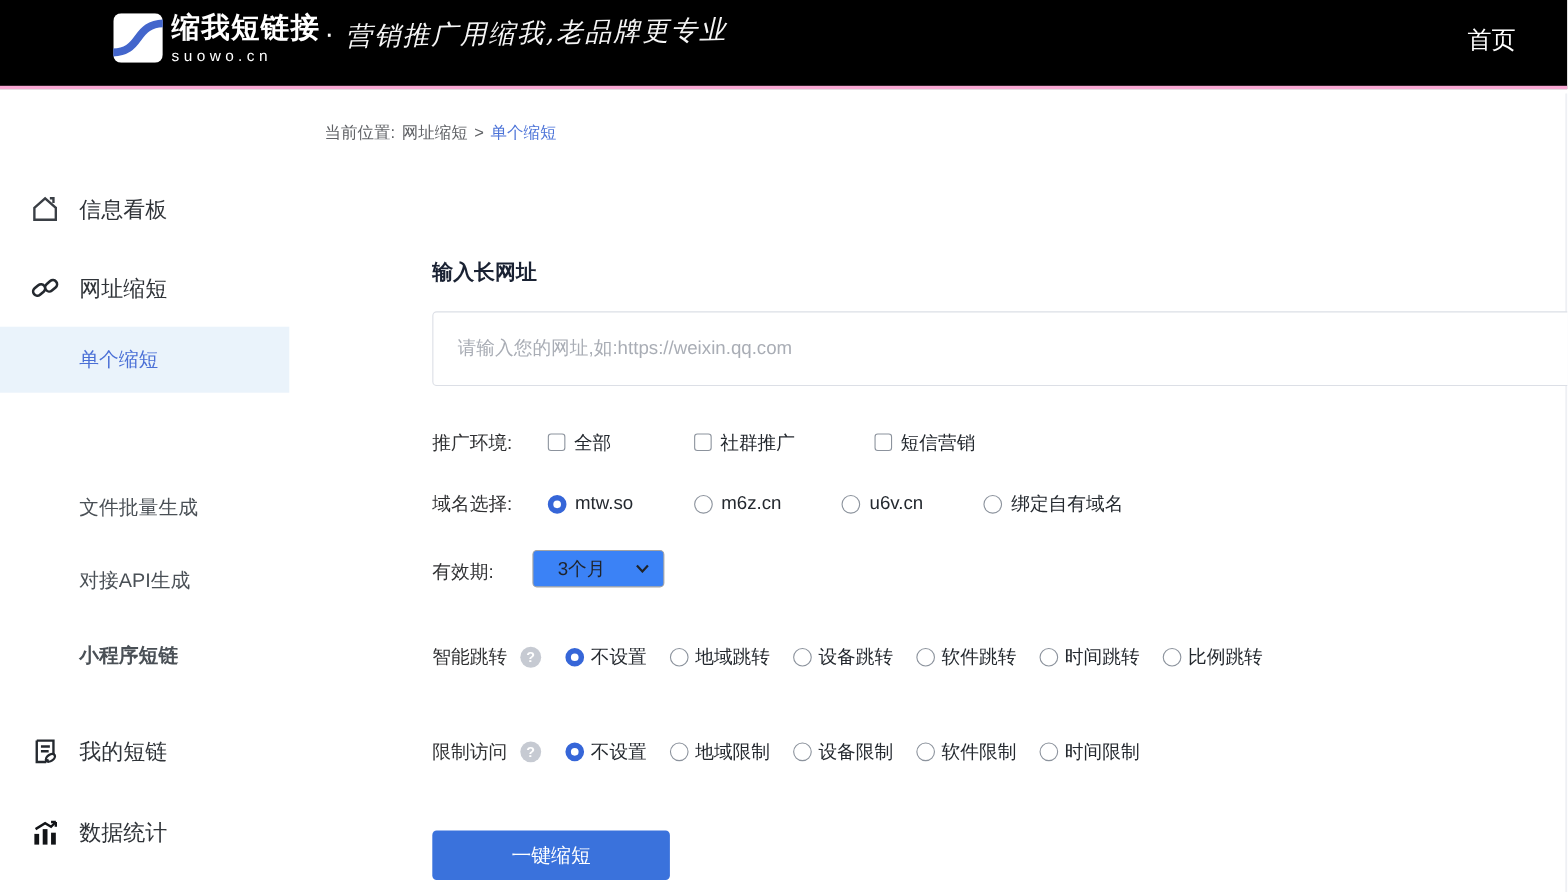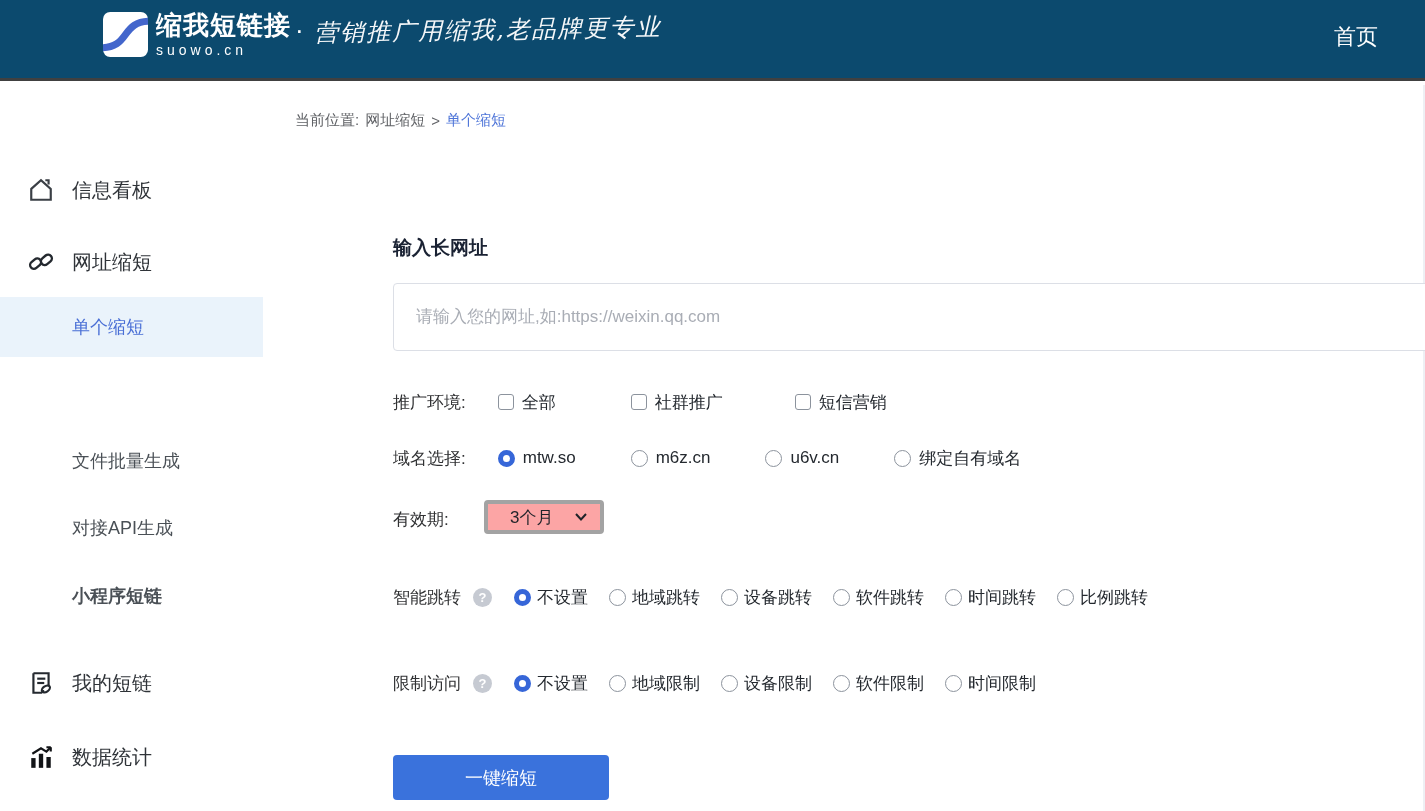--- a/index.html
+++ b/index.html
@@ -1,21 +1,21 @@
 <!DOCTYPE html>
 <html><head>
 <meta charset="utf-8">
 <style>
   * { margin:0; padding:0; box-sizing:border-box; }
   html,body { background:#fff; }
   body { font-family:"Liberation Sans","DejaVu Sans",sans-serif; }
   #page { position:relative; width:1425px; height:811px; overflow:hidden; background:#fff; }
 
   
-  .header { position:absolute; left:0; top:0; width:100%; height:81px; background:#0c4a6e; border-bottom:3px solid #404040; }
+  .header { position:absolute; left:0; top:0; width:100%; height:81px; background:#000000; border-bottom:3px solid #f9a8d4; }
   .logo-block { position:absolute; left:103px; top:12px; display:flex; align-items:center; cursor:pointer; }
   .logo-icon { width:45px; height:45px; margin-right:8px; }
   .logo-texts { display:flex; flex-direction:column; line-height:1; }
   .logo-title { color:#fff; font-size:26px; font-weight:bold; letter-spacing:1px; }
   .logo-domain { color:#fff; font-size:14px; letter-spacing:4px; margin-top:5px; text-transform:lowercase; }
   .tagline-wrap { position:absolute; left:295px; top:14px; display:flex; align-items:center; color:#fff; }
   .tagline-dot { font-size:26px; margin:0 10px 0 0; }
   .tagline { font-family:"DejaVu Serif","Liberation Serif",serif; font-style:italic; font-size:24px; letter-spacing:2px; transform:rotate(-1deg); opacity:.96; }
   .nav-home { position:absolute; right:47px; top:22px; color:#fff; font-size:22px; cursor:pointer; }
 
@@ -41,21 +41,21 @@
   .row-label { font-size:17px; color:#303133; white-space:nowrap; }
 
   .checkbox { width:16px; height:16px; border:1.5px solid #8c939d; border-radius:3px; background:#fff; display:inline-block; }
   .radio { width:17px; height:17px; border:1.5px solid #8c939d; border-radius:50%; background:#fff; display:inline-block; flex:none; }
   .radio.on { border:5.5px solid #3666d8; }
   .opt { display:flex; align-items:center; cursor:pointer; }
   .opt .opt-label { font-size:17px; color:#24292f; margin-left:8px; white-space:nowrap; }
 
   .help-icon { width:19px; height:19px; border-radius:50%; background:#c6cad2; color:#fff; font-size:13px; font-weight:bold; display:flex; align-items:center; justify-content:center; margin-left:12px; cursor:pointer; }
 
-  .select-box { position:absolute; left:484px; top:500px; width:120px; height:34px; border:4px solid #a3a3a3; border-radius:4px; display:flex; align-items:center; justify-content:space-between; padding:0 13px 0 22px; cursor:pointer; background:#fca5a5; }
+  .select-box { position:absolute; left:484px; top:500px; width:120px; height:34px; border:1px solid #a3a3a3; border-radius:4px; display:flex; align-items:center; justify-content:space-between; padding:0 13px 0 22px; cursor:pointer; background:#3b82f6; }
   .select-value { font-size:17px; color:#1f2329; }
   .select-caret { width:12px; height:8px; }
 
   .submit-btn { position:absolute; left:393px; top:755px; width:216px; height:45px; background:#3a72dc; border:none; border-radius:4px; color:#fff; font-size:18px; cursor:pointer; font-family:inherit; }
 
   .edge-line { position:absolute; right:0; top:85px; width:2px; height:726px; background:#eef0f4; }
 </style>
 </head>
 <body>
 

